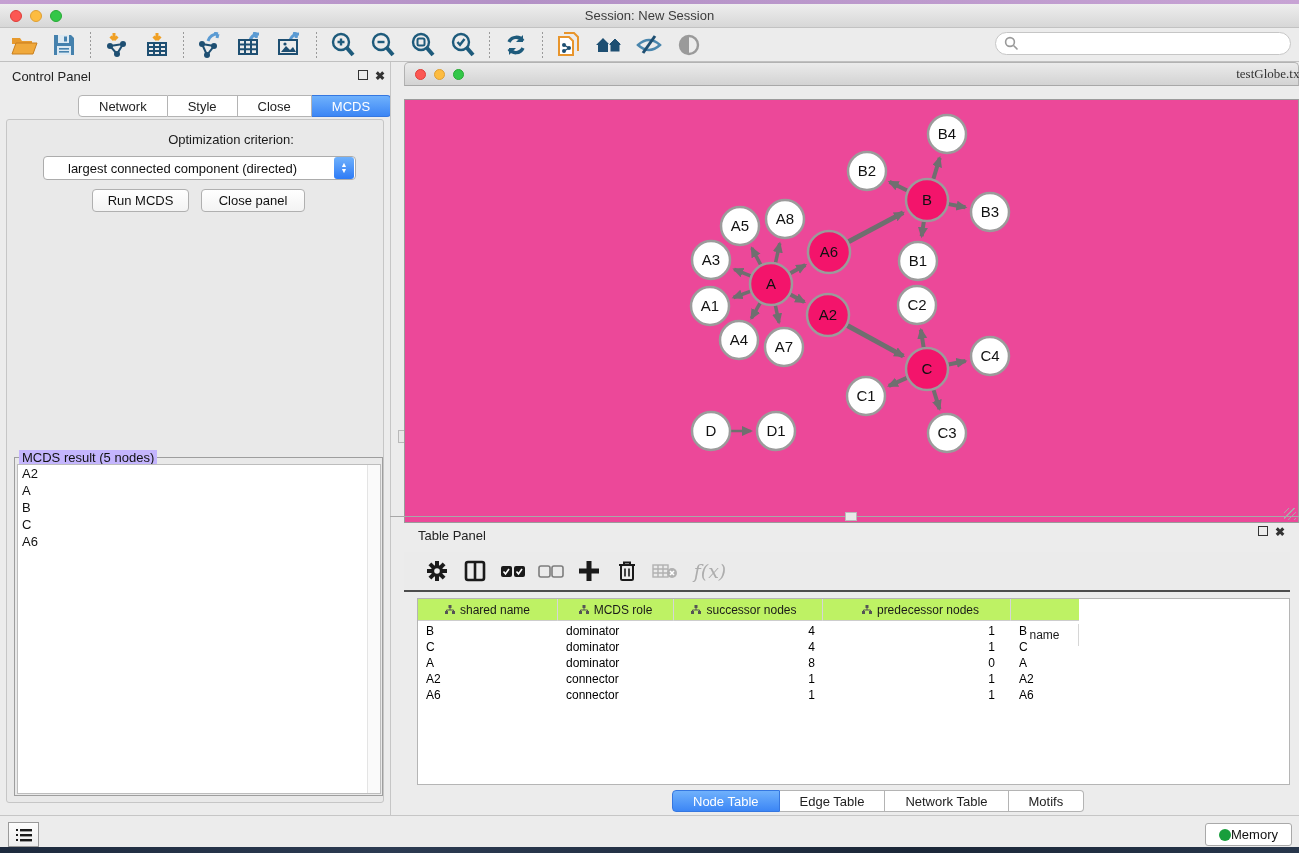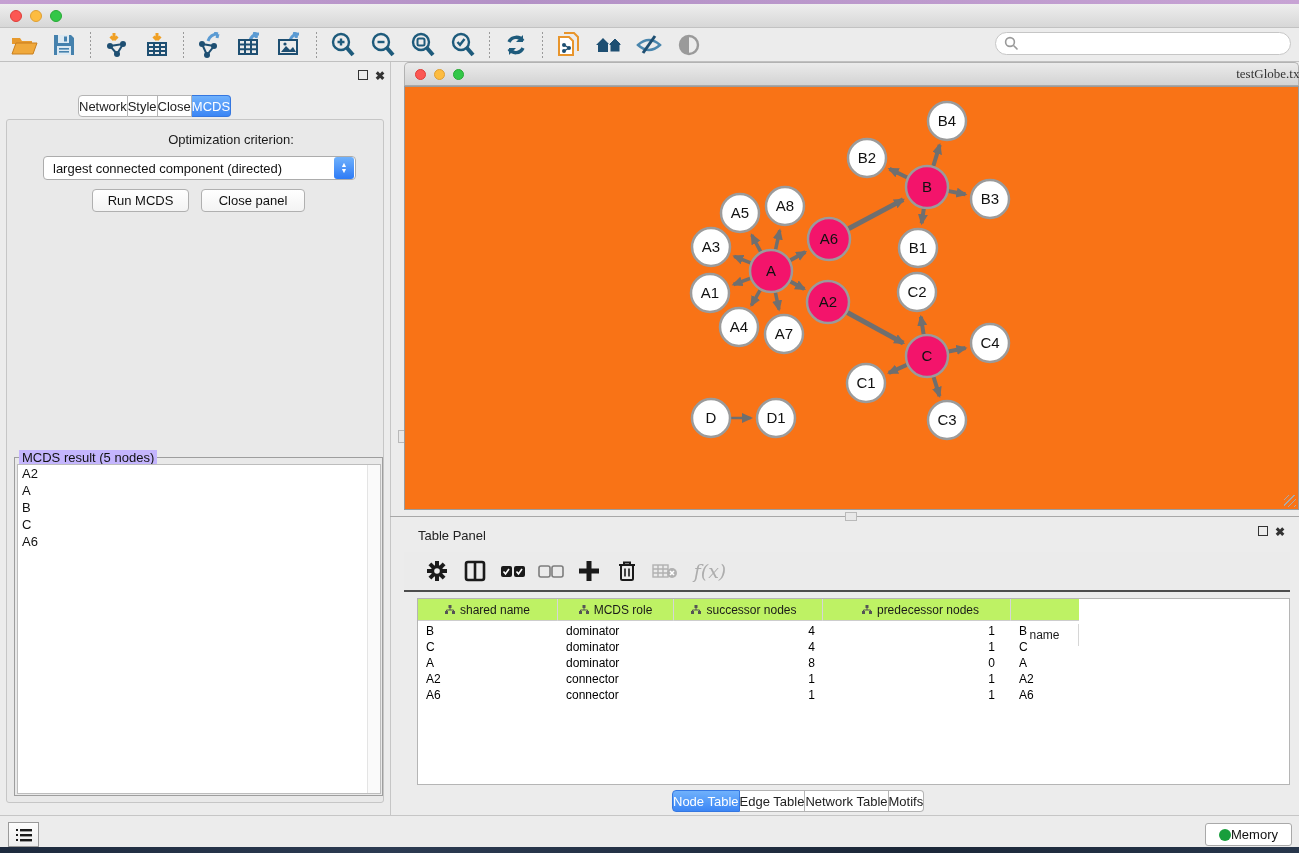--- a/index.html
+++ b/index.html
@@ -40,29 +40,29 @@
 
   
   #cp-header { left:0; top:62px; width:390px; height:28px; display:flex; align-items:center; }
   #cp-title { font-size:13px; color:#222; margin-left:12px; }
   .win-ctrl { position:absolute; top:8px; font-size:12px; color:#333; }
   #cp-content { left:6px; top:119px; width:378px; height:684px;
     border:1px solid #c6c6c6; border-radius:3px; background:#e9e9e9; }
   .seg-tabs { position:absolute; display:flex; }
   .seg-tab { height:22px; background:#fff; border:1px solid #b4b4b4; border-left:none;
     font-size:13px; color:#222; display:flex; align-items:center; justify-content:center;
-    padding:0 0; }
+    padding:0 20px; }
   .seg-tab:first-child { border-left:1px solid #b4b4b4; border-radius:4px 0 0 4px; }
   .seg-tab:last-child { border-radius:0 4px 4px 0; }
   .seg-tab.sel { background:linear-gradient(#6fb1fc,#3c86f5); color:#fff;
     border-color:#3577e0; }
   #opt-label { left:6px; top:132px; width:450px; text-align:center; font-size:13px; color:#1a1a1a;}
   #criterion { left:43px; top:156px; width:313px; height:24px; background:#fff;
     border:1px solid #acacac; border-radius:4px; display:flex; align-items:center; }
-  #criterion-text { flex:1; font-size:13px; color:#111; padding-left:9px; white-space:nowrap;}
+  #criterion-text { flex:1; font-size:13px; color:#111; padding-left:24px; white-space:nowrap;}
   #criterion-stepper { width:20px; height:22px; border-radius:3px;
     background:linear-gradient(#6fb1fc,#2e7bf6); margin-right:1px;
     display:flex; flex-direction:column; align-items:center; justify-content:center; color:#fff;}
   #criterion-stepper span{ font-size:7px; line-height:6px; }
   .cp-btn { position:absolute; top:189px; height:23px; background:linear-gradient(#ffffff,#f3f3f3);
     border:1px solid #b0b0b0; border-radius:4px; font-size:13px; color:#111;
     display:flex; align-items:center; justify-content:center; }
   #mcds-result { left:14px; top:457px; width:369px; height:339px;
     border:1px solid #9e9e9e; background:#e9e9e9; }
   #mcds-legend { position:absolute; left:4px; top:-8px; background:#c4b5fd;
@@ -76,22 +76,22 @@
   
   .vsplit { left:390px; top:62px; width:1px; height:753px; background:#c6c6c6; }
   .split-handle { background:#e8e8e8; border:1px solid #b9b9b9; }
 
   
   #net-win { left:404px; top:62px; width:895px; height:448px; }
   #net-titlebar { position:absolute; left:0; top:0; width:100%; height:24px;
     background:linear-gradient(#ebebeb,#d3d3d3); border:1px solid #b2b2b2; border-bottom:1px solid #a8a8a8;
     border-radius:5px 5px 0 0; display:flex; align-items:center; padding-left:10px; }
   #net-title { position:absolute; left:5px; width:100%; text-align:right; font-size:13px; color:#333;font-family:Liberation Serif, serif;}
-  #net-canvas { position:absolute; left:0; top:24px; width:895px; height:424px;
-    background:#f97316; border:1px solid #9b9b9b; }
+  #net-canvas { position:absolute; left:0; top:37px; width:895px; height:424px;
+    background:#ec4899; border:1px solid #9b9b9b; }
   #net-canvas svg { position:absolute; left:0; top:0; }
   #net-grip { position:absolute; right:2px; bottom:2px; width:12px; height:12px;
     background:repeating-linear-gradient(135deg, transparent 0 3px, #a9a9a9 3px 4px); }
 
   
   #tp-splitline { left:390px; top:516px; width:909px; height:1px; background:#a8a8a8;}
   #tp-handle { left:845px; top:512px; width:12px; height:9px; }
   #vs-handle { left:398px; top:430px; width:8px; height:13px; }
   #tp-header { left:404px; top:522px; width:895px; height:26px; display:flex; align-items:center;}
   #tp-title { font-size:13px; color:#222; margin-left:14px;}
@@ -128,20 +128,21 @@
 <div id="app">
 
   <div class="abs" id="desktop-top"></div>
 
   <div class="abs" id="titlebar">
     <div style="display:flex; margin-left:10px; z-index:2;">
       <div class="tl red"></div>
       <div class="tl yel"></div>
       <div class="tl grn"></div>
     </div>
+    <div id="main-title">Session: New Session</div>
   </div>
 
   <div class="abs" id="toolbar">
     <div class="tb-btn" style="margin-left:4px">
       <svg width="28" height="24" viewBox="0 0 28 24">
           <path d="M2 5 h8 l2 3 h10 v3 H2z" fill="#e79a2e"></path>
           <path d="M2 21 L6 10 h21 L23 21z" fill="#f0a93c" stroke="#c87f1f"></path>
         </svg>
     </div>
     <div class="tb-btn">
@@ -272,20 +273,23 @@
   </div>
 
   <div class="abs" id="search-box">
     <svg width="15" height="15" viewBox="0 0 15 15">
         <circle cx="6" cy="6" r="4.4" stroke="#9a9a9a" stroke-width="1.6" fill="none"></circle>
         <path d="M9.5 9.5 L13.5 13.5" stroke="#9a9a9a" stroke-width="1.6"></path>
       </svg>
     <input placeholder="" style="">
   </div>
 
+  <div class="abs" id="cp-header">
+    <span id="cp-title">Control Panel</span>
+  </div>
   <div class="abs win-ctrl" style="left:358px; top:70px; width:10px; height:10px; border:1.5px solid #333;"></div>
   <div class="abs win-ctrl" style="left:375px; top:69px; font-weight:bold;">✖</div>
 
   <div class="abs seg-tabs" style="left:78px; top:95px;" id="cp-tabs">
       <div class="seg-tab">Network</div>
       <div class="seg-tab">Style</div>
       <div class="seg-tab">Close</div>
       <div class="seg-tab sel">MCDS</div>
     </div>
 

